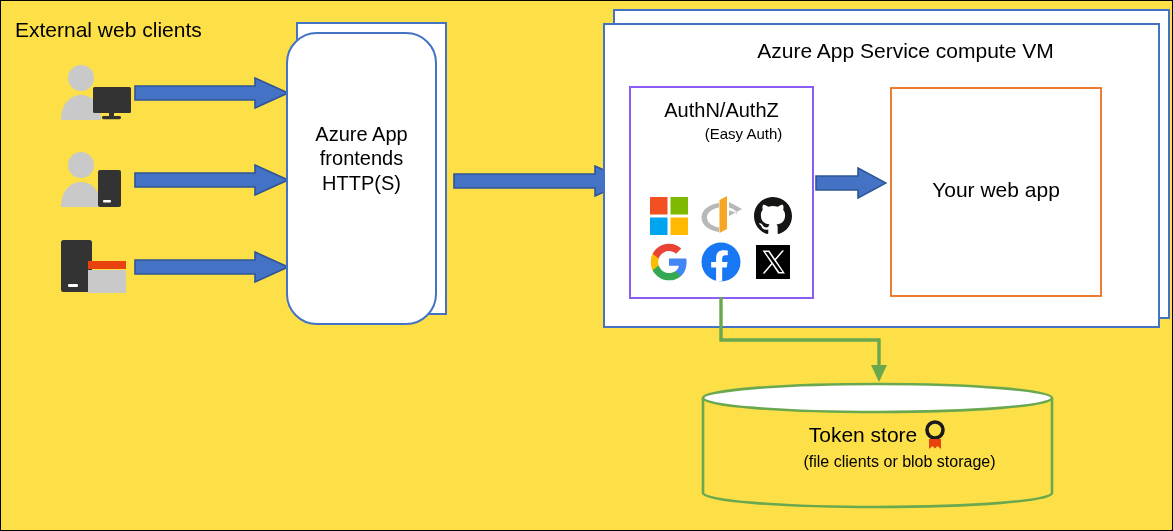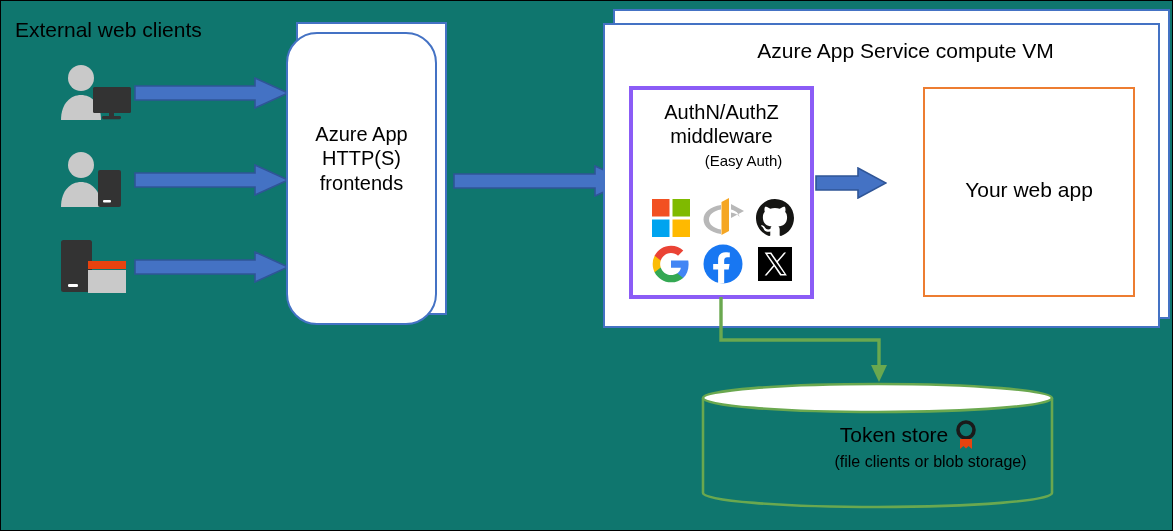--- a/index.html
+++ b/index.html
@@ -7,21 +7,21 @@
     padding: 0;
     background: #ffffff;
   }
   body {
     font-family: "Liberation Sans", sans-serif;
   }
   #canvas {
     position: relative;
     width: 1173px;
     height: 531px;
-    background: #0f766e;
+    background: #fde047;
     box-sizing: border-box;
     border: 1px solid #000000;
     overflow: hidden;
   }
   .abs { position: absolute; }
 
   
   .title-text {
     font-size: 21px;
     color: #000000;
@@ -47,21 +47,21 @@
     border: 2px solid #4472c4;
     background: #ffffff;
     box-sizing: border-box;
   }
   .layer-front {
     border: 2px solid #4472c4;
     background: #ffffff;
     box-sizing: border-box;
   }
   .green-box {
-    border: 4px solid #8b5cf6;
+    border: 2px solid #8b5cf6;
     background: #ffffff;
     box-sizing: border-box;
   }
   .orange-box {
     border: 2px solid #ed7d31;
     background: #ffffff;
     box-sizing: border-box;
   }
 
   
@@ -133,41 +133,40 @@
     <svg width="155" height="32" viewBox="0 0 155 32" xmlns="http://www.w3.org/2000/svg">
       <path d="M1 9 L121 9 L121 1 L154 16 L121 31 L121 23 L1 23 Z" fill="#4472c4" stroke="#2f5597" stroke-width="1.6" stroke-linejoin="miter"></path>
     </svg>
   </div>
 
   <div class="abs layer-back" style="left:295px; top:21px; width:151px; height:293px;"></div>
 
   <div class="abs layer-front" style="left:285px; top:31px; width:151px; height:293px;border-radius:31px;">
     <div style="position:absolute; left:0; right:0; top:88px;">
       <div class="box-text">Azure App</div>
+      <div class="box-text">frontends</div>
       <div class="box-text">HTTP(S)</div>
-      <div class="box-text">frontends</div>
     </div>
   </div>
 
   <div class="abs arrow-wrap" style="left:452px; top:164px;">
     <svg width="176" height="32" viewBox="0 0 176 32" xmlns="http://www.w3.org/2000/svg">
       <path d="M1 9 L142 9 L142 1 L175 16 L142 31 L142 23 L1 23 Z" fill="#4472c4" stroke="#2f5597" stroke-width="1.6" stroke-linejoin="miter"></path>
     </svg>
   </div>
 
   <div class="abs layer-back" style="left:612px; top:8px; width:557px; height:310px;"></div>
 
   <div class="abs layer-front" style="left:602px; top:22px; width:557px; height:305px;">
     <div class="title-text" style="position:absolute; left:0; right:0; top:14px; text-align:center;padding-left:48px;">Azure App Service compute VM</div>
   </div>
 
   <div class="abs green-box" style="left:628px; top:85px; width:185px; height:213px;">
     <div style="position:absolute; left:0; right:0; top:10px;">
       <div class="box-text">AuthN/AuthZ</div>
-      <div class="box-text">middleware</div>
       <div class="box-text-sm" style="margin-top:3px;">(Easy Auth)</div>
     </div>
 
     <div class="idp-grid" style="position:absolute; left:12px; top:105px;">
 
       <div class="idp-cell">
         <svg width="38" height="38" viewBox="0 0 38 38" xmlns="http://www.w3.org/2000/svg">
           <rect x="0" y="0" width="17.5" height="17.5" fill="#f25022"></rect>
           <rect x="20.5" y="0" width="17.5" height="17.5" fill="#7fba00"></rect>
           <rect x="0" y="20.5" width="17.5" height="17.5" fill="#00a4ef"></rect>
@@ -231,40 +230,40 @@
       </div>
     </div>
   </div>
 
   <div class="abs arrow-wrap" style="left:814px; top:166px;">
     <svg width="72" height="32" viewBox="0 0 72 32" xmlns="http://www.w3.org/2000/svg">
       <path d="M1 9 L43 9 L43 1 L71 16 L43 31 L43 23 L1 23 Z" fill="#4472c4" stroke="#2f5597" stroke-width="1.6" stroke-linejoin="miter"></path>
     </svg>
   </div>
 
-  <div class="abs orange-box" style="left:889px; top:86px; width:212px; height:210px;margin-left:33px;">
+  <div class="abs orange-box" style="left:889px; top:86px; width:212px; height:210px;">
     <div class="box-text" style="position:absolute; left:0; right:0; top:88px; font-size:21px;">Your web app</div>
   </div>
 
   <div class="abs" style="left:700px; top:296px;">
     <svg width="200" height="90" viewBox="0 0 200 90" xmlns="http://www.w3.org/2000/svg">
       <path d="M20 0 L20 43 L178 43 L178 70" fill="none" stroke="#6aa84f" stroke-width="3.4"></path>
       <polygon points="178,85 170,68 186,68" fill="#6aa84f"></polygon>
     </svg>
   </div>
 
   <div class="abs cyl" style="left:700px; top:381px;">
     <svg width="353" height="127" viewBox="0 0 353 127" xmlns="http://www.w3.org/2000/svg">
       <path d="M2 16 L2 111" fill="none" stroke="#6aa84f" stroke-width="2.6"></path>
       <path d="M351 16 L351 111" fill="none" stroke="#6aa84f" stroke-width="2.6"></path>
       <ellipse cx="176.5" cy="16" rx="174.5" ry="14" fill="#ffffff" stroke="#6aa84f" stroke-width="2.6"></ellipse>
       <path d="M2 111 A174.5 14 0 0 0 351 111" fill="none" stroke="#6aa84f" stroke-width="2.6"></path>
     </svg>
 
-    <div style="position:absolute; left:0; top:38px; width:353px; text-align:center;padding-left:31px;">
+    <div style="position:absolute; left:0; top:38px; width:353px; text-align:center;">
       <div style="display:flex; align-items:center; justify-content:center; gap:7px;">
         <span class="box-text" style="font-size:21px;">Token store</span>
         <span style="line-height:0;">
           <svg width="22" height="30" viewBox="0 0 22 30" xmlns="http://www.w3.org/2000/svg">
             <circle cx="11" cy="10" r="8" fill="none" stroke="#1a1a1a" stroke-width="3.6"></circle>
             <path d="M5 19 L17 19 L17 29 L13.5 26 L11 28.5 L8.5 26 L5 29 Z" fill="#e8430f"></path>
           </svg>
         </span>
       </div>
       <div class="box-text-sm" style="margin-top:2px; font-size:16px;">(file clients or blob storage)</div>

